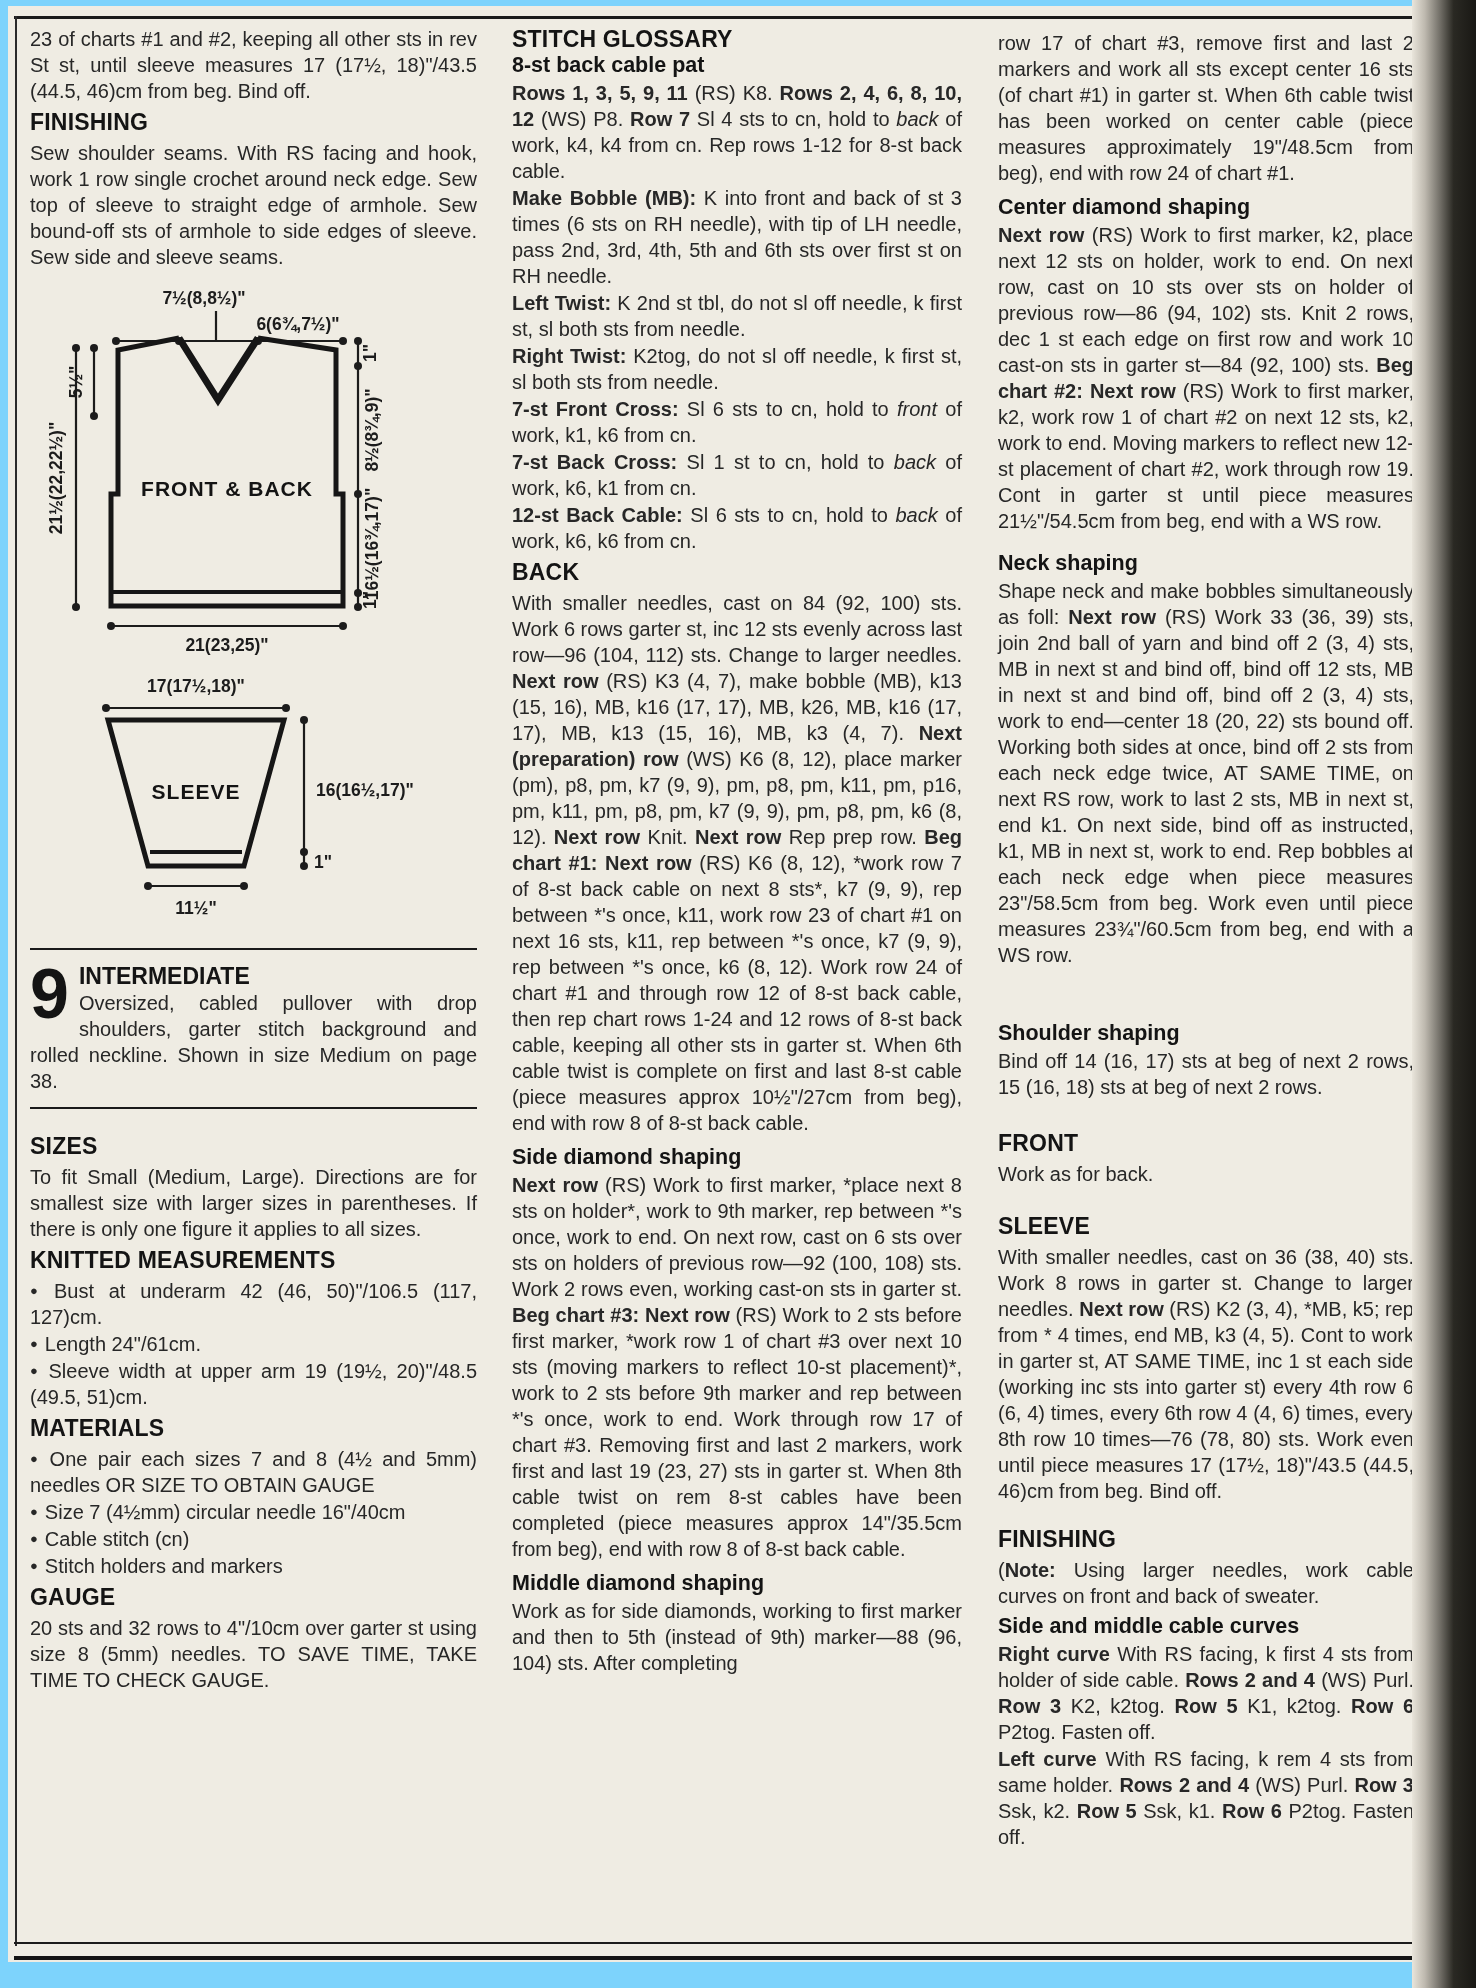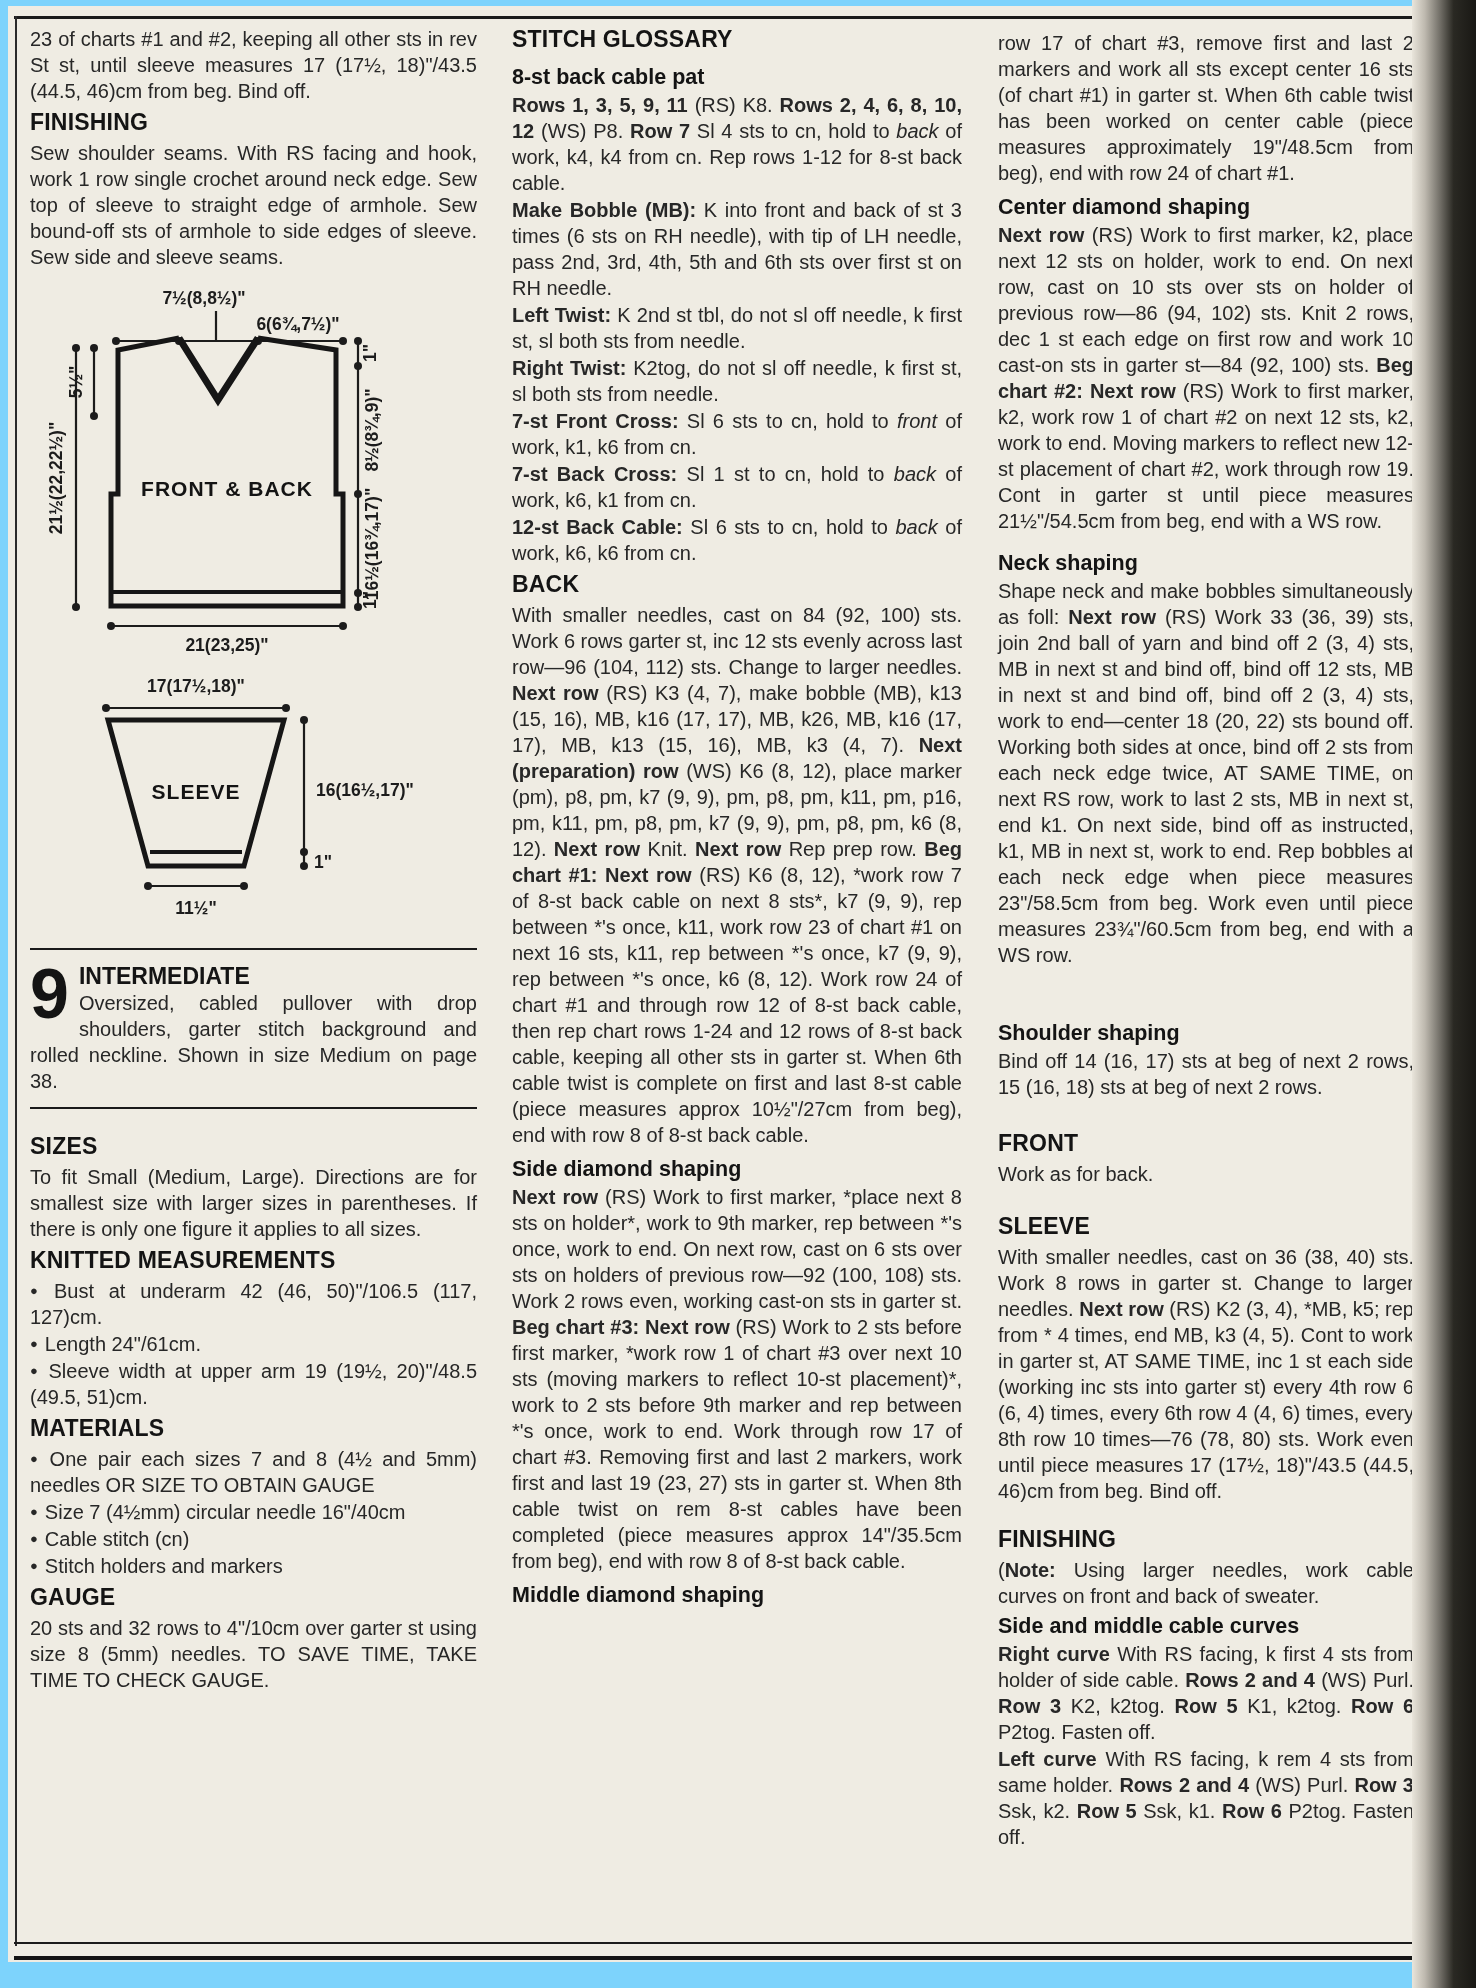--- a/index.html
+++ b/index.html
@@ -140,36 +140,37 @@
     <p class="body"><span class="blt">●</span><span><span>Size 7 (4½mm) circular needle 16"/40cm</span></span></p>
     <p class="body"><span class="blt">●</span><span><span>Cable stitch (cn)</span></span></p>
     <p class="body"><span class="blt">●</span><span><span>Stitch holders and markers</span></span></p>
 
     <div class="h1">GAUGE</div>
     <p class="body"><span>20 sts and 32 rows to 4"/10cm over garter st using size 8 (5mm) needles. TO SAVE TIME, TAKE TIME TO CHECK GAUGE.</span></p>
   </div>
 
   <div class="col" id="c2">
     <div class="h1" style="margin-top:0;margin-bottom:0;">STITCH GLOSSARY</div>
-    <div class="h2" style="margin-top:12px;">8-st back cable pat</div>
+    <div class="h2" style="margin-top:0;">8-st back cable pat</div>
     <p class="body"><span class="s-bi">Rows 1, 3, 5, 9, 11 </span><span>(RS) K8. </span><span class="s-bi">Rows 2, 4, 6, 8, 10, 12 </span><span>(WS) P8. </span><span class="s-bi">Row 7 </span><span>Sl 4 sts to cn, hold to </span><span class="s-i">back</span><span> of work, k4, k4 from cn. Rep rows 1-12 for 8-st back cable.</span></p>
     <p class="body"><span class="s-bi">Make Bobble (MB): </span><span>K into front and back of st 3 times (6 sts on RH needle), with tip of LH needle, pass 2nd, 3rd, 4th, 5th and 6th sts over first st on RH needle.</span></p>
     <p class="body"><span class="s-bi">Left Twist: </span><span>K 2nd st tbl, do not sl off needle, k first st, sl both sts from needle.</span></p>
     <p class="body"><span class="s-bi">Right Twist: </span><span>K2tog, do not sl off needle, k first st, sl both sts from needle.</span></p>
     <p class="body"><span class="s-bi">7-st Front Cross: </span><span>Sl 6 sts to cn, hold to </span><span class="s-i">front</span><span> of work, k1, k6 from cn.</span></p>
     <p class="body"><span class="s-bi">7-st Back Cross: </span><span>Sl 1 st to cn, hold to </span><span class="s-i">back</span><span> of work, k6, k1 from cn.</span></p>
     <p class="body"><span class="s-bi">12-st Back Cable: </span><span>Sl 6 sts to cn, hold to </span><span class="s-i">back</span><span> of work, k6, k6 from cn.</span></p>
 
     <div class="h1">BACK</div>
     <p class="body"><span>With smaller needles, cast on 84 (92, 100) sts. Work 6 rows garter st, inc 12 sts evenly across last row—96 (104, 112) sts. Change to larger needles. </span><span class="s-bi">Next row </span><span>(RS) K3 (4, 7), make bobble (MB), k13 (15, 16), MB, k16 (17, 17), MB, k26, MB, k16 (17, 17), MB, k13 (15, 16), MB, k3 (4, 7). </span><span class="s-bi">Next (preparation) row </span><span>(WS) K6 (8, 12), place marker (pm), p8, pm, k7 (9, 9), pm, p8, pm, k11, pm, p16, pm, k11, pm, p8, pm, k7 (9, 9), pm, p8, pm, k6 (8, 12). </span><span class="s-bi">Next row </span><span>Knit. </span><span class="s-bi">Next row </span><span>Rep prep row. </span><span class="s-bi">Beg chart #1: Next row </span><span>(RS) K6 (8, 12), *work row 7 of 8-st back cable on next 8 sts*, k7 (9, 9), rep between *'s once, k11, work row 23 of chart #1 on next 16 sts, k11, rep between *'s once, k7 (9, 9), rep between *'s once, k6 (8, 12). Work row 24 of chart #1 and through row 12 of 8-st back cable, then rep chart rows 1-24 and 12 rows of 8-st back cable, keeping all other sts in garter st. When 6th cable twist is complete on first and last 8-st cable (piece measures approx 10½"/27cm from beg), end with row 8 of 8-st back cable.</span></p>
 
     <div class="h2">Side diamond shaping</div>
     <p class="body"><span class="s-bi">Next row </span><span>(RS) Work to first marker, *place next 8 sts on holder*, work to 9th marker, rep between *'s once, work to end. On next row, cast on 6 sts over sts on holders of previous row—92 (100, 108) sts. Work 2 rows even, working cast-on sts in garter st. </span><span class="s-bi">Beg chart #3: Next row </span><span>(RS) Work to 2 sts before first marker, *work row 1 of chart #3 over next 10 sts (moving markers to reflect 10-st placement)*, work to 2 sts before 9th marker and rep between *'s once, work to end. Work through row 17 of chart #3. Removing first and last 2 markers, work first and last 19 (23, 27) sts in garter st. When 8th cable twist on rem 8-st cables have been completed (piece measures approx 14"/35.5cm from beg), end with row 8 of 8-st back cable.</span></p>
 
     <div class="h2">Middle diamond shaping</div>
+    <p class="body"><span>Work as for side diamonds, working to first marker and then to 5th (instead of 9th) marker—88 (96, 104) sts. After completing</span></p>
   </div>
 
   <div class="col" id="c3">
     <p class="body" style="margin-top:4px;"><span>row 17 of chart #3, remove first and last 2 markers and work all sts except center 16 sts (of chart #1) in garter st. When 6th cable twist has been worked on center cable (piece measures approximately 19"/48.5cm from beg), end with row 24 of chart #1.</span></p>
 
     <div class="h2">Center diamond shaping</div>
     <p class="body"><span class="s-bi">Next row </span><span>(RS) Work to first marker, k2, place next 12 sts on holder, work to end. On next row, cast on 10 sts over sts on holder of previous row—86 (94, 102) sts. Knit 2 rows, dec 1 st each edge on first row and work 10 cast-on sts in garter st—84 (92, 100) sts. </span><span class="s-bi">Beg chart #2: Next row </span><span>(RS) Work to first marker, k2, work row 1 of chart #2 on next 12 sts, k2, work to end. Moving markers to reflect new 12-st placement of chart #2, work through row 19. Cont in garter st until piece measures 21½"/54.5cm from beg, end with a WS row.</span></p>
 
     <div class="h2" style="margin-top:16px;">Neck shaping</div>
     <p class="body"><span>Shape neck and make bobbles simultaneously as foll: </span><span class="s-bi">Next row </span><span>(RS) Work 33 (36, 39) sts, join 2nd ball of yarn and bind off 2 (3, 4) sts, MB in next st and bind off, bind off 12 sts, MB in next st and bind off, bind off 2 (3, 4) sts, work to end—center 18 (20, 22) sts bound off. Working both sides at once, bind off 2 sts from each neck edge twice, AT SAME TIME, on next RS row, work to last 2 sts, MB in next st, end k1. On next side, bind off as instructed, k1, MB in next st, work to end. Rep bobbles at each neck edge when piece measures 23"/58.5cm from beg. Work even until piece measures 23¾"/60.5cm from beg, end with a WS row.</span></p>

